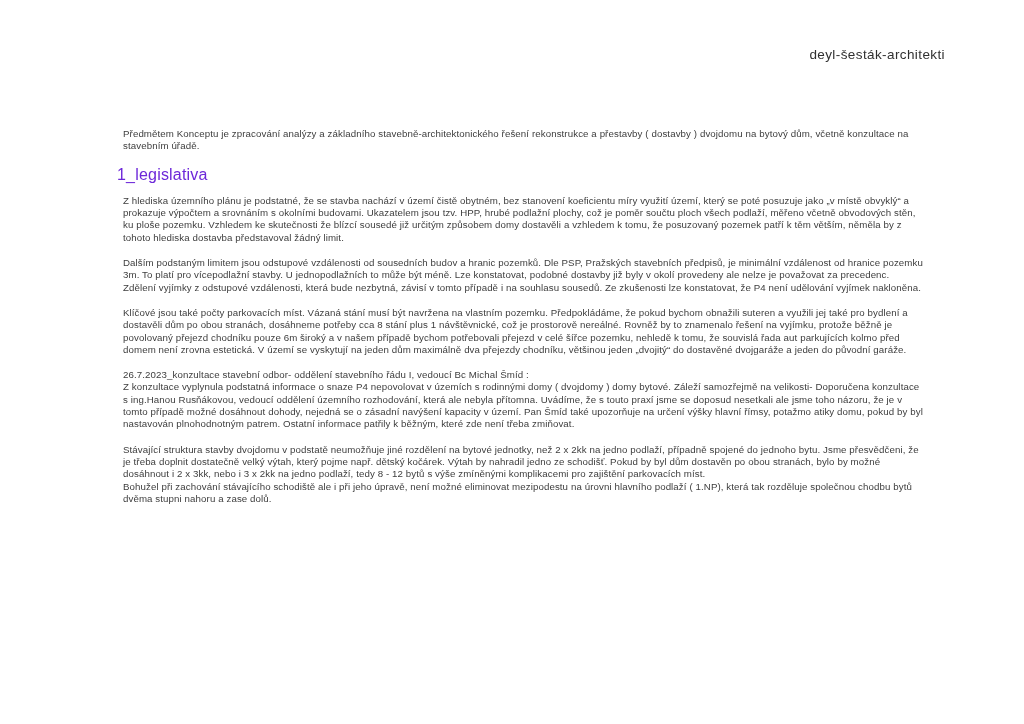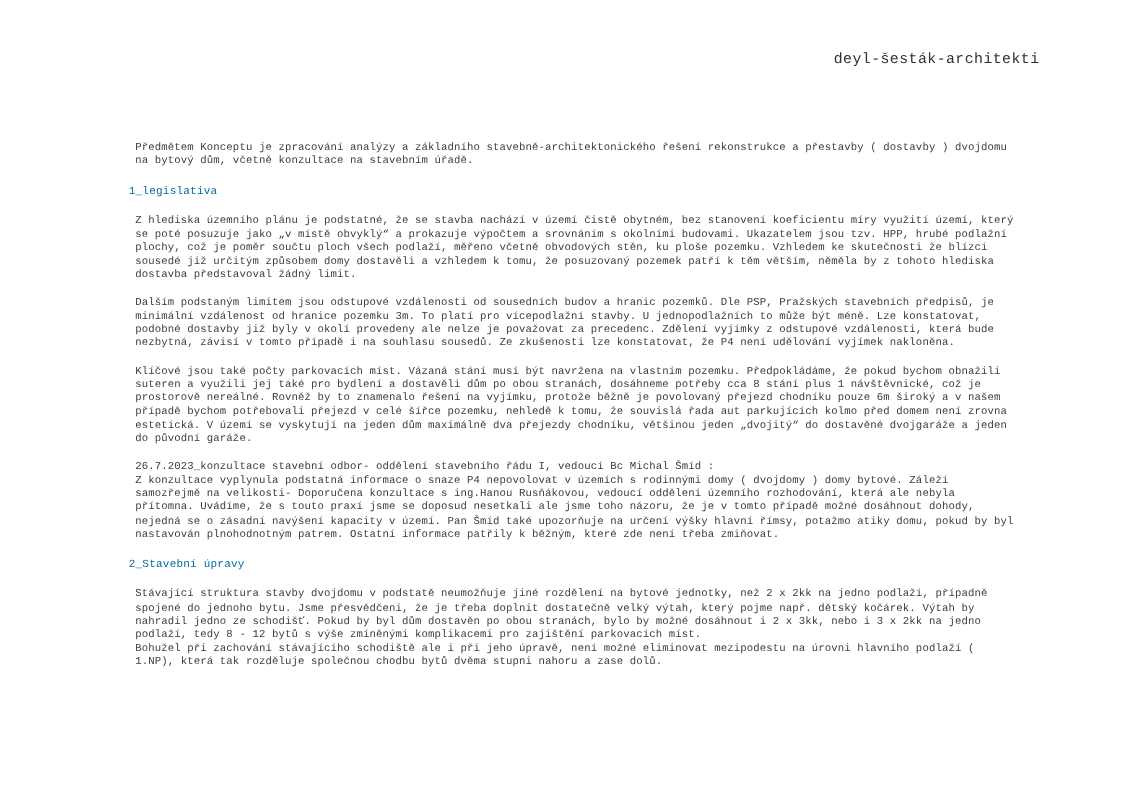--- a/index.html
+++ b/index.html
@@ -6,21 +6,21 @@
     margin: 0;
     padding: 0;
     background: #ffffff;
   }
   .page {
     position: relative;
     width: 1024px;
     height: 672px;
     background: #ffffff;
     overflow: hidden;
-    font-family: Liberation Mono, monospace;
+    font-family: Liberation Sans, sans-serif;
     color: #3d3d3d;
   }
   .brand {
     position: absolute;
     top: 47px;
     right: 79px;
     font-size: 13.5px;
     letter-spacing: 0.4px;
     color: #303030;
     font-weight: 400;
@@ -32,23 +32,23 @@
     width: 806px;
     font-size: 9.7px;
     line-height: 12.3px;
     letter-spacing: 0.1px;
   }
   .para {
     margin: 0 0 13px 6px;
     white-space: pre-line;
   }
   .section-heading {
-    font-size: 10px;
+    font-size: 16px;
     font-weight: 400;
-    color: #0369a1;
+    color: #6d28d9;
     margin: 16px 0 14px 0;
     letter-spacing: 0.2px;
   }
 </style>
 </head>
 <body>
 
 <div class="page">
 
   <div class="brand">deyl-šesták-architekti</div>
@@ -62,19 +62,18 @@
     <p class="para">Z hlediska územního plánu je podstatné, že se stavba nachází v území čistě obytném, bez stanovení koeficientu míry využití území, který se poté posuzuje jako „v místě obvyklý“ a prokazuje výpočtem a srovnáním s okolními budovami. Ukazatelem jsou tzv. HPP, hrubé podlažní plochy, což je poměr součtu ploch všech podlaží, měřeno včetně obvodových stěn, ku ploše pozemku. Vzhledem ke skutečnosti že blízcí sousedé již určitým způsobem domy dostavěli a vzhledem k tomu, že posuzovaný pozemek patří k těm větším, něměla by z tohoto hlediska dostavba představoval žádný limit.</p>
 
     <p class="para">Dalším podstaným limitem jsou odstupové vzdálenosti od sousedních budov a hranic pozemků. Dle PSP, Pražských stavebních předpisů, je minimální vzdálenost od hranice pozemku 3m. To platí pro vícepodlažní stavby. U jednopodlažních to může být méně. Lze konstatovat, podobné dostavby již byly v okolí provedeny ale nelze je považovat za precedenc. Zdělení vyjímky z odstupové vzdálenosti, která bude nezbytná, závisí v tomto případě i na souhlasu sousedů. Ze zkušenosti lze konstatovat, že P4 není udělování vyjímek nakloněna.</p>
 
     <p class="para">Klíčové jsou také počty parkovacích míst. Vázaná stání musí být navržena na vlastním pozemku. Předpokládáme, že pokud bychom obnažili suteren a využili jej také pro bydlení a dostavěli dům po obou stranách, dosáhneme potřeby cca 8 stání plus 1 návštěvnické, což je prostorově nereálné. Rovněž by to znamenalo řešení na vyjímku, protože běžně je povolovaný přejezd chodníku pouze 6m široký a v našem případě bychom potřebovali přejezd v celé šířce pozemku, nehledě k tomu, že souvislá řada aut parkujících kolmo před domem není zrovna estetická. V území se vyskytují na jeden dům maximálně dva přejezdy chodníku, většinou jeden „dvojitý“ do dostavěné dvojgaráže a jeden do původní garáže.</p>
 
 
     <p class="para">26.7.2023_konzultace stavební odbor- oddělení stavebního řádu I, vedoucí Bc Michal Šmíd :
 Z konzultace vyplynula podstatná informace o snaze P4 nepovolovat v územích s rodinnými domy ( dvojdomy ) domy bytové. Záleží samozřejmě na velikosti- Doporučena konzultace s ing.Hanou Rusňákovou, vedoucí oddělení územního rozhodování, která ale nebyla přítomna. Uvádíme, že s touto praxí jsme se doposud nesetkali ale jsme toho názoru, že je v tomto případě možné dosáhnout dohody, nejedná se o zásadní navýšení kapacity v území. Pan Šmíd také upozorňuje na určení výšky hlavní římsy, potažmo atiky domu, pokud by byl nastavován plnohodnotným patrem. Ostatní informace patřily k běžným, které zde není třeba zmiňovat.</p>
 
-    <h2 class="section-heading">2_Stavební úpravy</h2>
 
     <p class="para">Stávající struktura stavby dvojdomu v podstatě neumožňuje jiné rozdělení na bytové jednotky, než 2 x 2kk na jedno podlaží, případně spojené do jednoho bytu. Jsme přesvědčeni, že je třeba doplnit dostatečně velký výtah, který pojme např. dětský kočárek. Výtah by nahradil jedno ze schodišť. Pokud by byl dům dostavěn po obou stranách, bylo by možné dosáhnout i 2 x 3kk, nebo i 3 x 2kk na jedno podlaží, tedy 8 - 12 bytů s výše zmíněnými komplikacemi pro zajištění parkovacích míst.
 Bohužel při zachování stávajícího schodiště ale i při jeho úpravě, není možné eliminovat mezipodestu na úrovni hlavního podlaží ( 1.NP), která tak rozděluje společnou chodbu bytů dvěma stupni nahoru a zase dolů.</p>
 
   </div>
 </div>
 
 </body></html>

